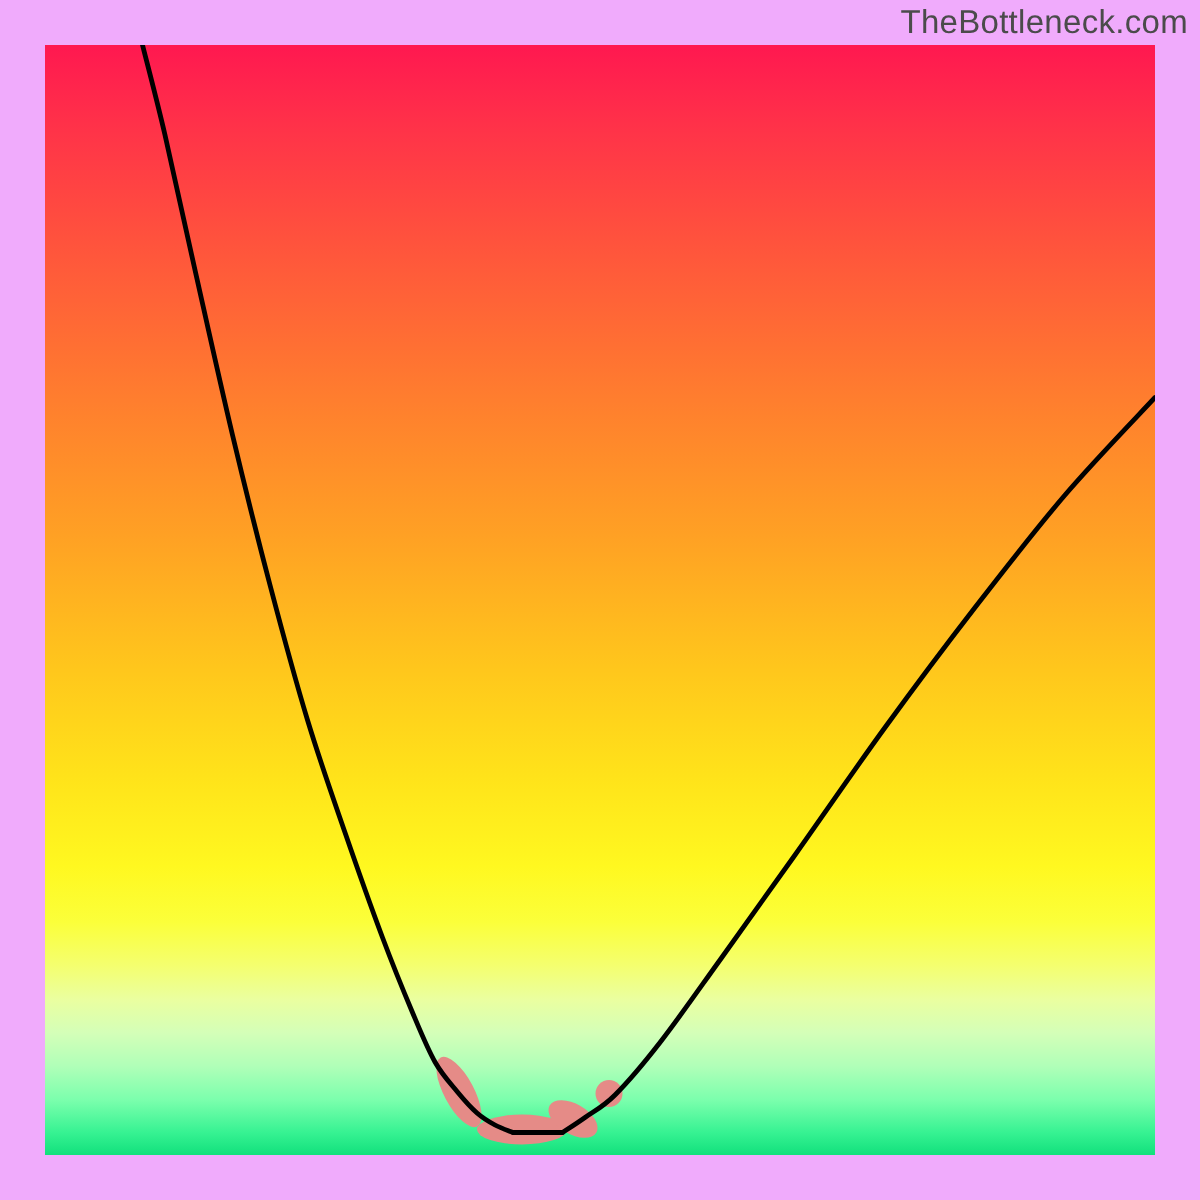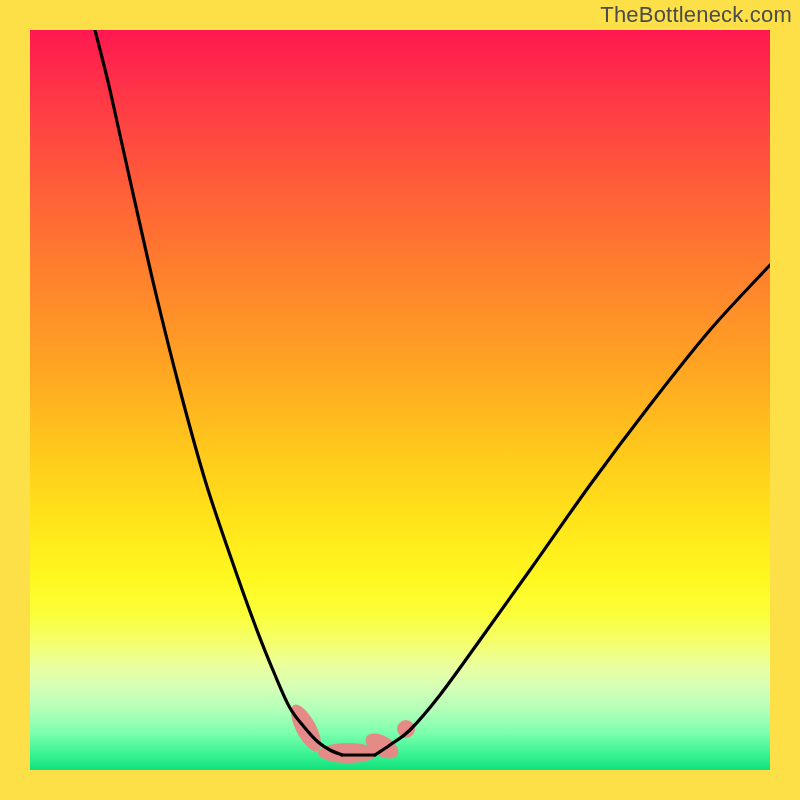--- a/index.html
+++ b/index.html
@@ -8,21 +8,21 @@
     width: 800px;
     height: 800px;
     background: #000;
     overflow: hidden;
   }
   .frame {
     position: absolute;
     top: 0; left: 0;
     width: 800px;
     height: 800px;
-    background: #fde047;
+    background: #f0abfc;
   }
   .plot {
     position: absolute;
     left: 30px;
     top: 30px;
     width: 740px;
     height: 740px;
     overflow: hidden;
   }
   .gradient-bg {

